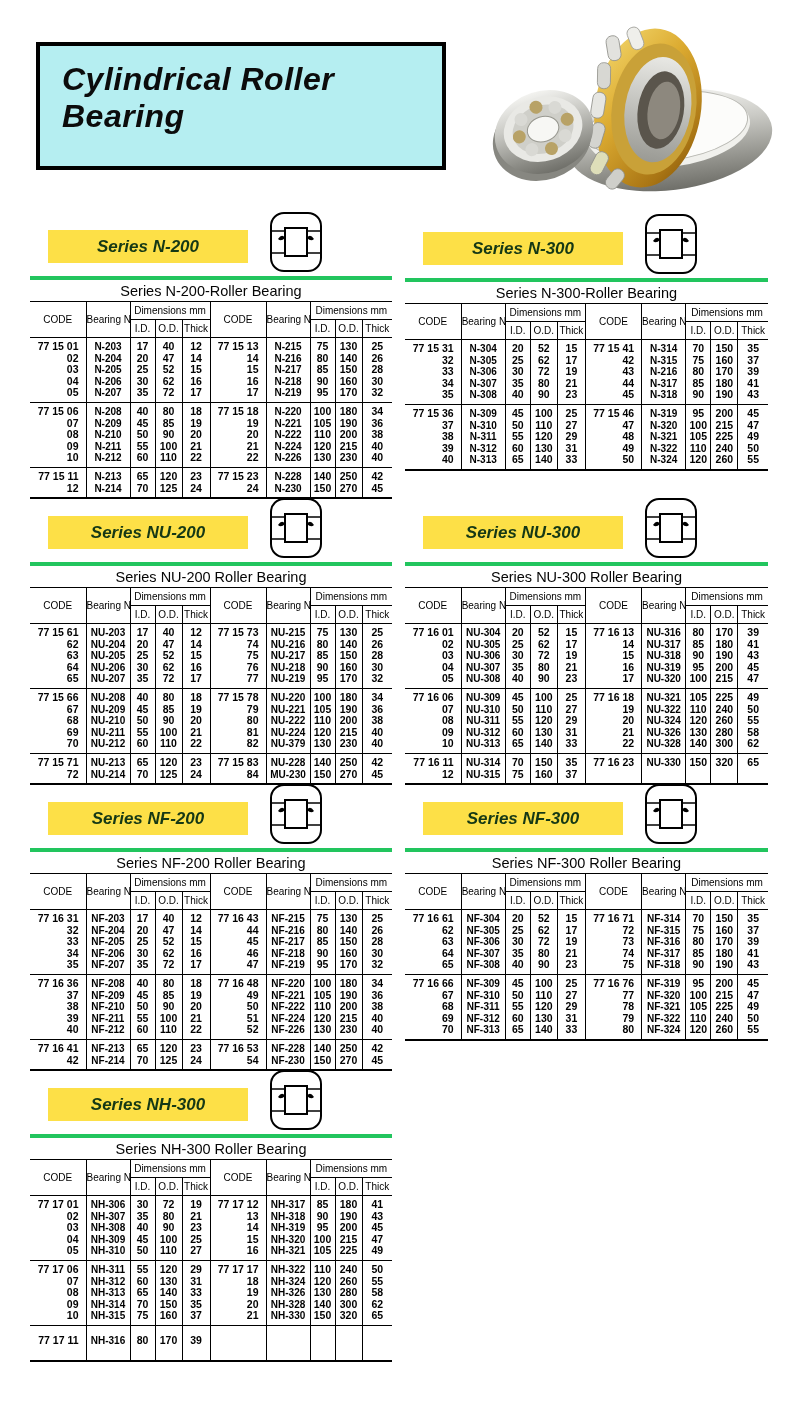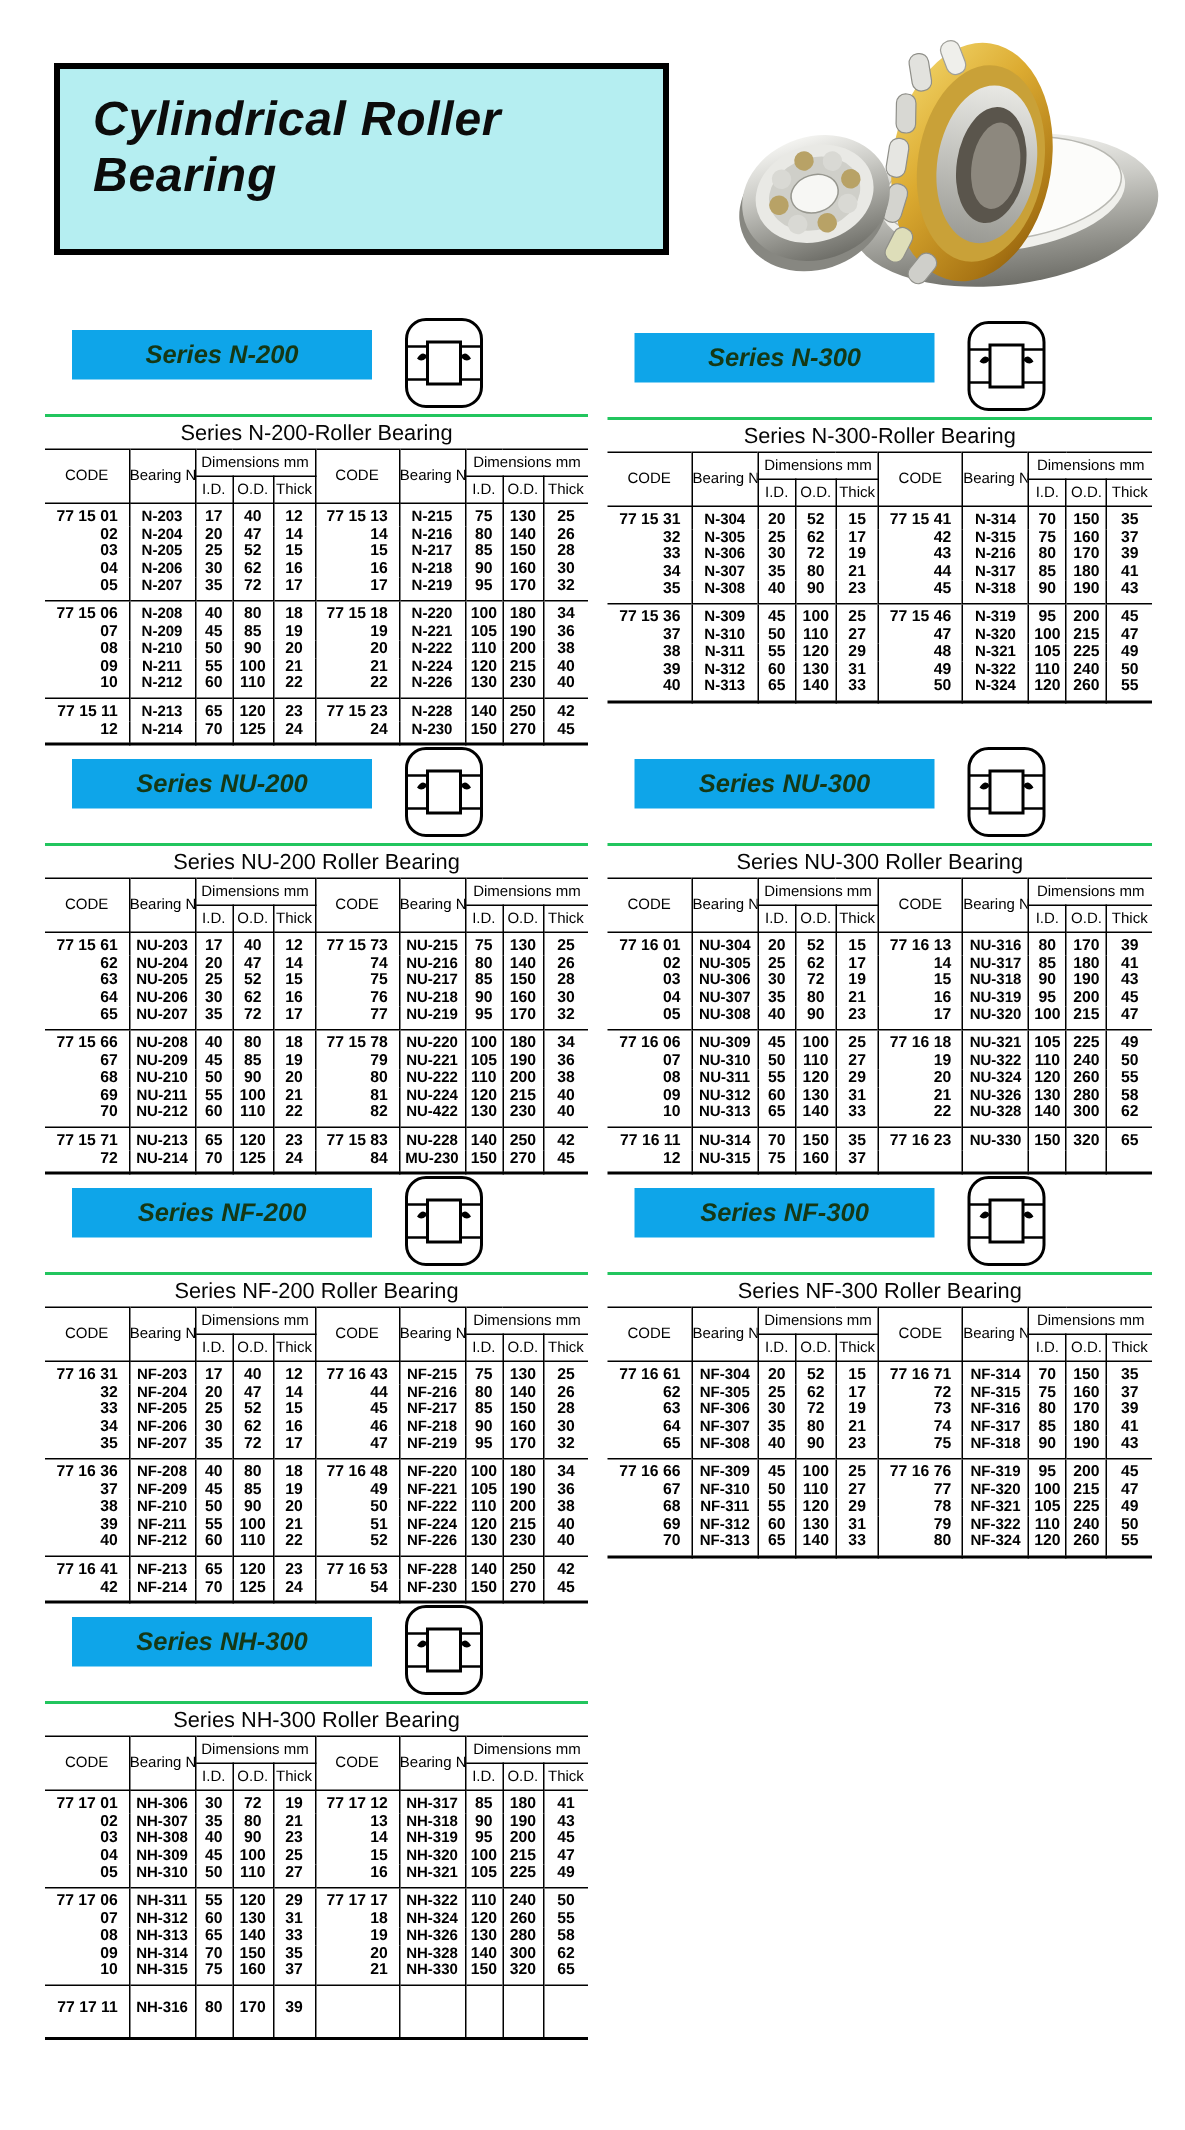--- a/index.html
+++ b/index.html
@@ -21,27 +21,27 @@
   .section{position:absolute;}
   #sec0{left:30px;top:214px;width:362px;}
   #sec1{left:405px;top:216px;width:363px;}
   #sec2{left:30px;top:500px;width:362px;}
   #sec3{left:405px;top:500px;width:363px;}
   #sec4{left:30px;top:786px;width:362px;}
   #sec5{left:405px;top:786px;width:363px;}
   #sec6{left:30px;top:1072px;width:362px;}
   .series-row{position:relative;height:62px;}
   .series-label{
-    position:absolute;left:18px;top:6px;width:200px;height:33px;
-    background:#0ea5e9;display:flex;align-items:center;justify-content:center;
+    position:absolute;left:18px;top:16px;width:200px;height:33px;
+    background:#fde047;display:flex;align-items:center;justify-content:center;
     font-size:17px;font-weight:bold;font-style:italic;color:#153815;
   }
   .icon-slot{position:absolute;left:234px;top:-4px;width:66px;height:64px;}
   
-  .rb-wrap{border-top:2px solid #22c55e;}
+  .rb-wrap{border-top:4px solid #22c55e;}
   .rb-title{text-align:center;font-size:14.5px;padding:3px 0 2px;color:#050505;}
   table.rb{
     width:100%;border-collapse:collapse;table-layout:fixed;
     border-top:1.5px solid #000;border-bottom:2px solid #000;
   }
   .rb th,.rb td{
     border-left:1px solid #000;border-right:1px solid #000;
     padding:0;overflow:hidden;white-space:nowrap;
   }
   .rb th.no-l,.rb td.no-l{border-left:none;}
@@ -659,21 +659,21 @@
               <td class="num">215</td>
               <td class="num no-r">40</td>
             </tr>
             <tr>
               <td class="code no-l">70</td>
               <td class="brg">NU-212</td>
               <td class="num">60</td>
               <td class="num">110</td>
               <td class="num">22</td>
               <td class="code">82</td>
-              <td class="brg">NU-422</td>
+              <td class="brg">NU-379</td>
               <td class="num">130</td>
               <td class="num">230</td>
               <td class="num no-r">40</td>
             </tr>
           </tbody>
           <tbody>
             <tr>
               <td class="code no-l">77 15 71</td>
               <td class="brg">NU-213</td>
               <td class="num">65</td>

